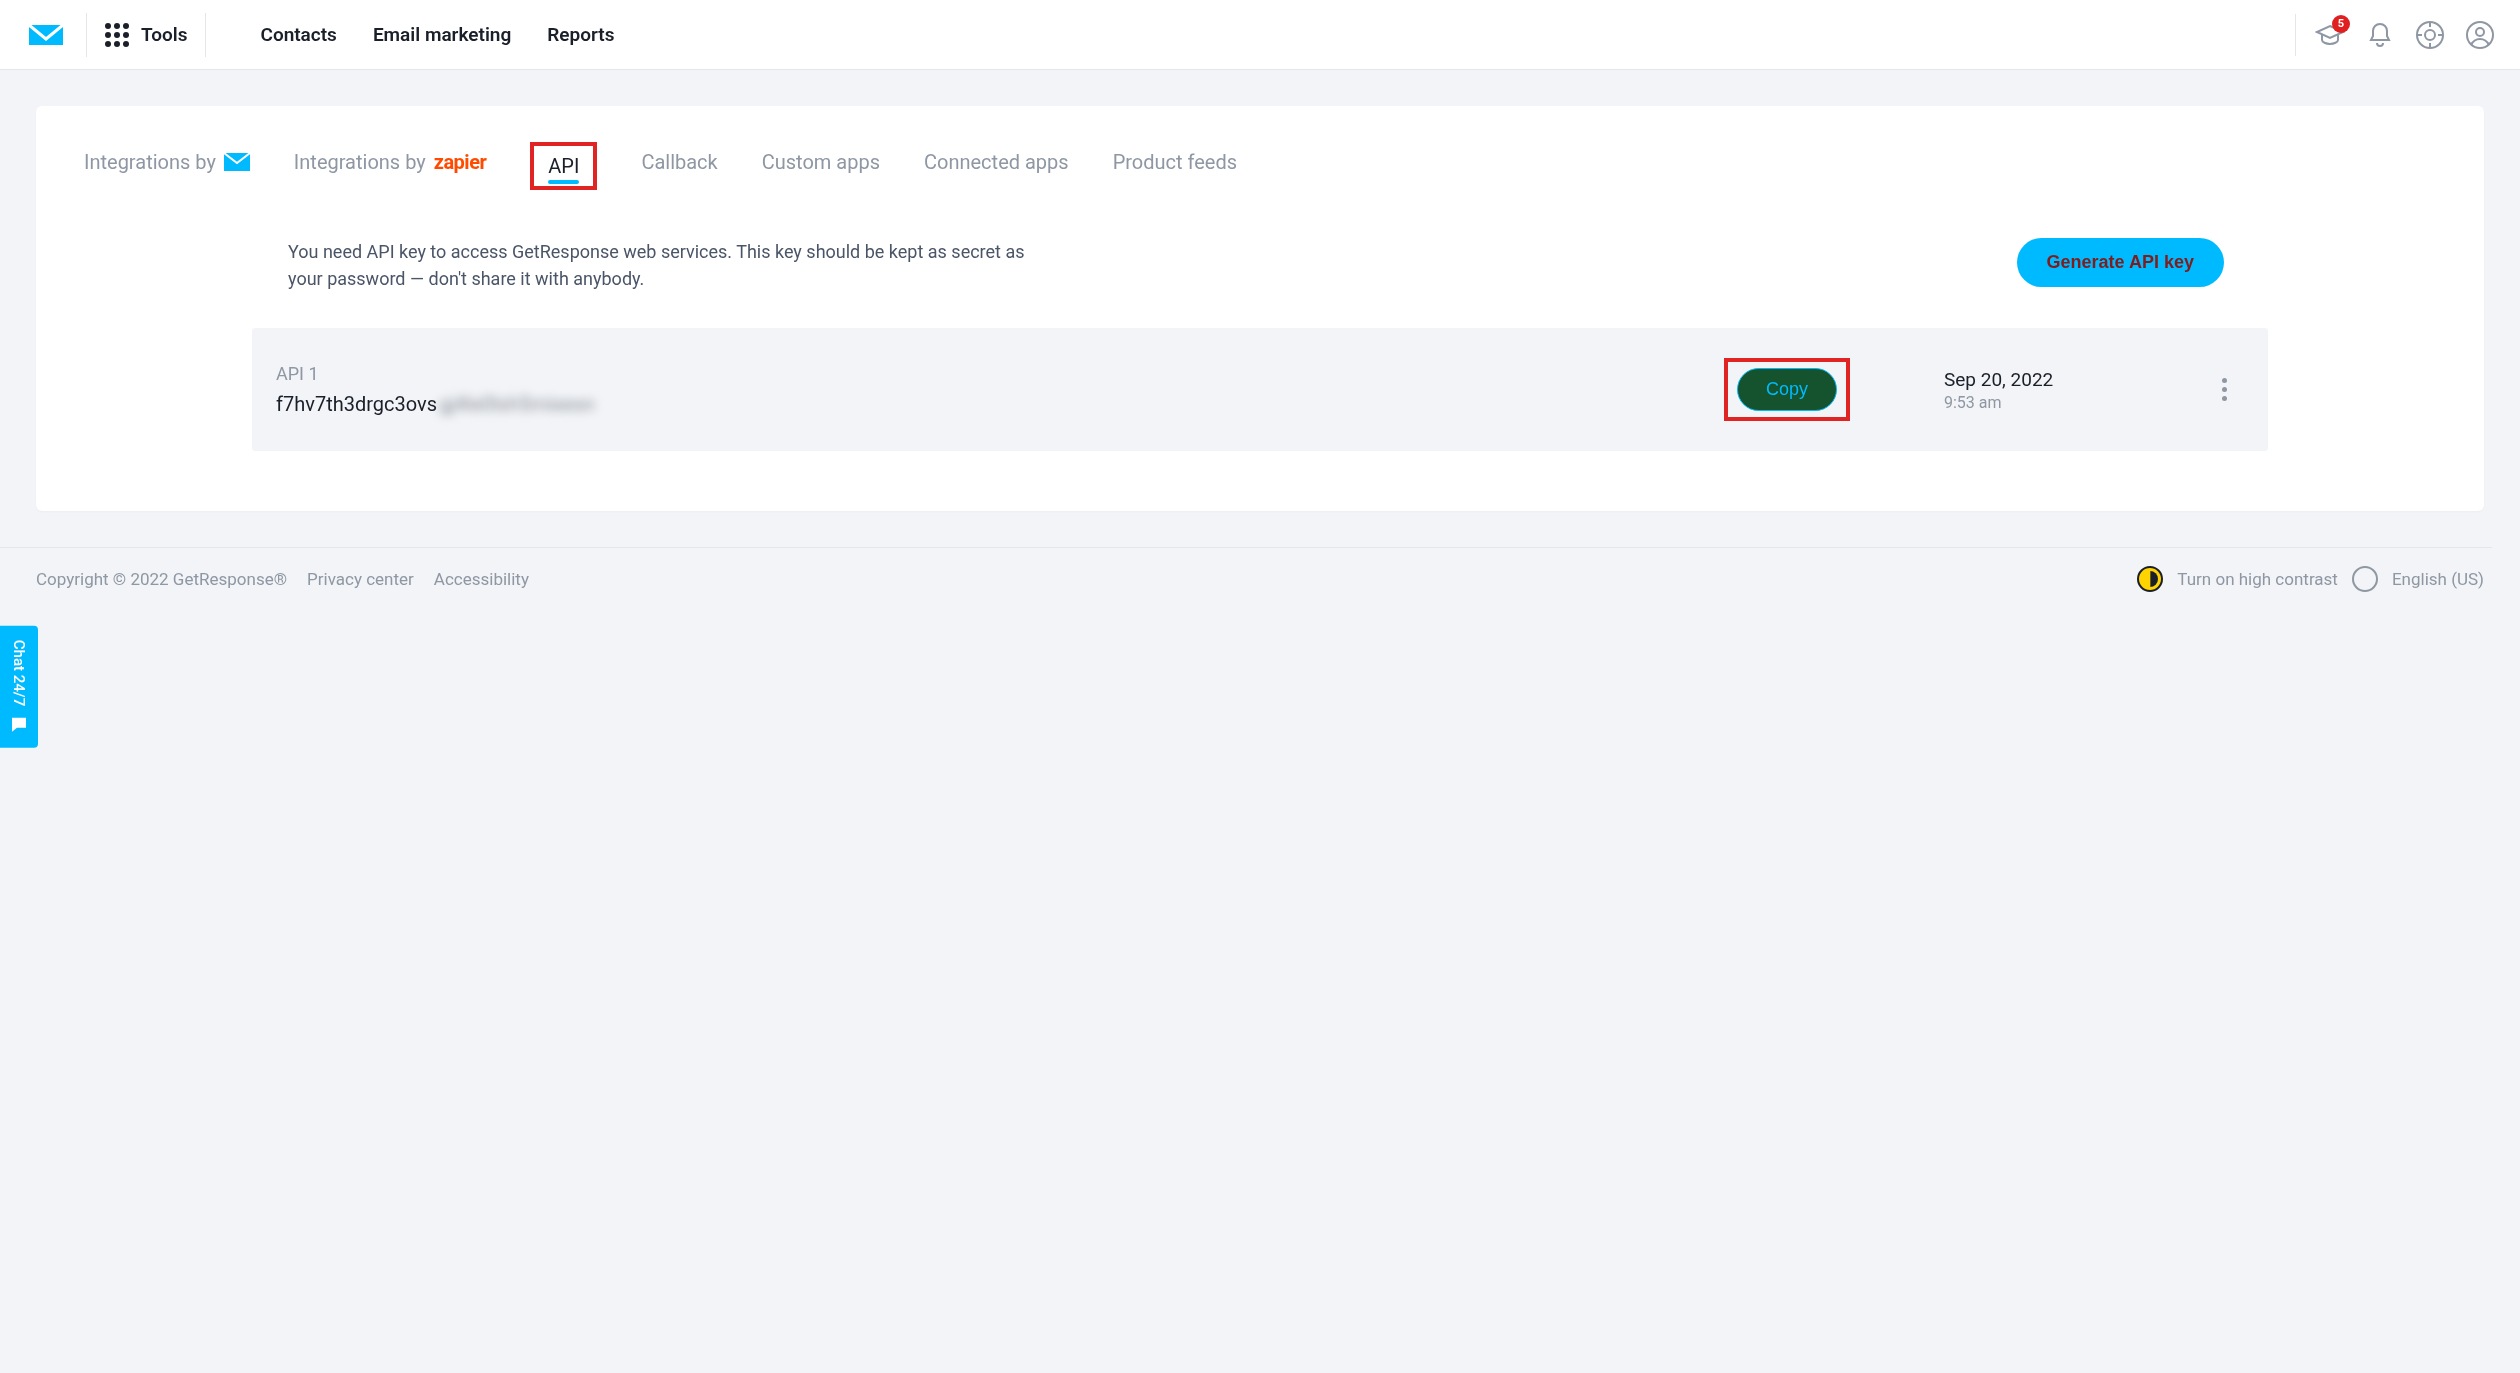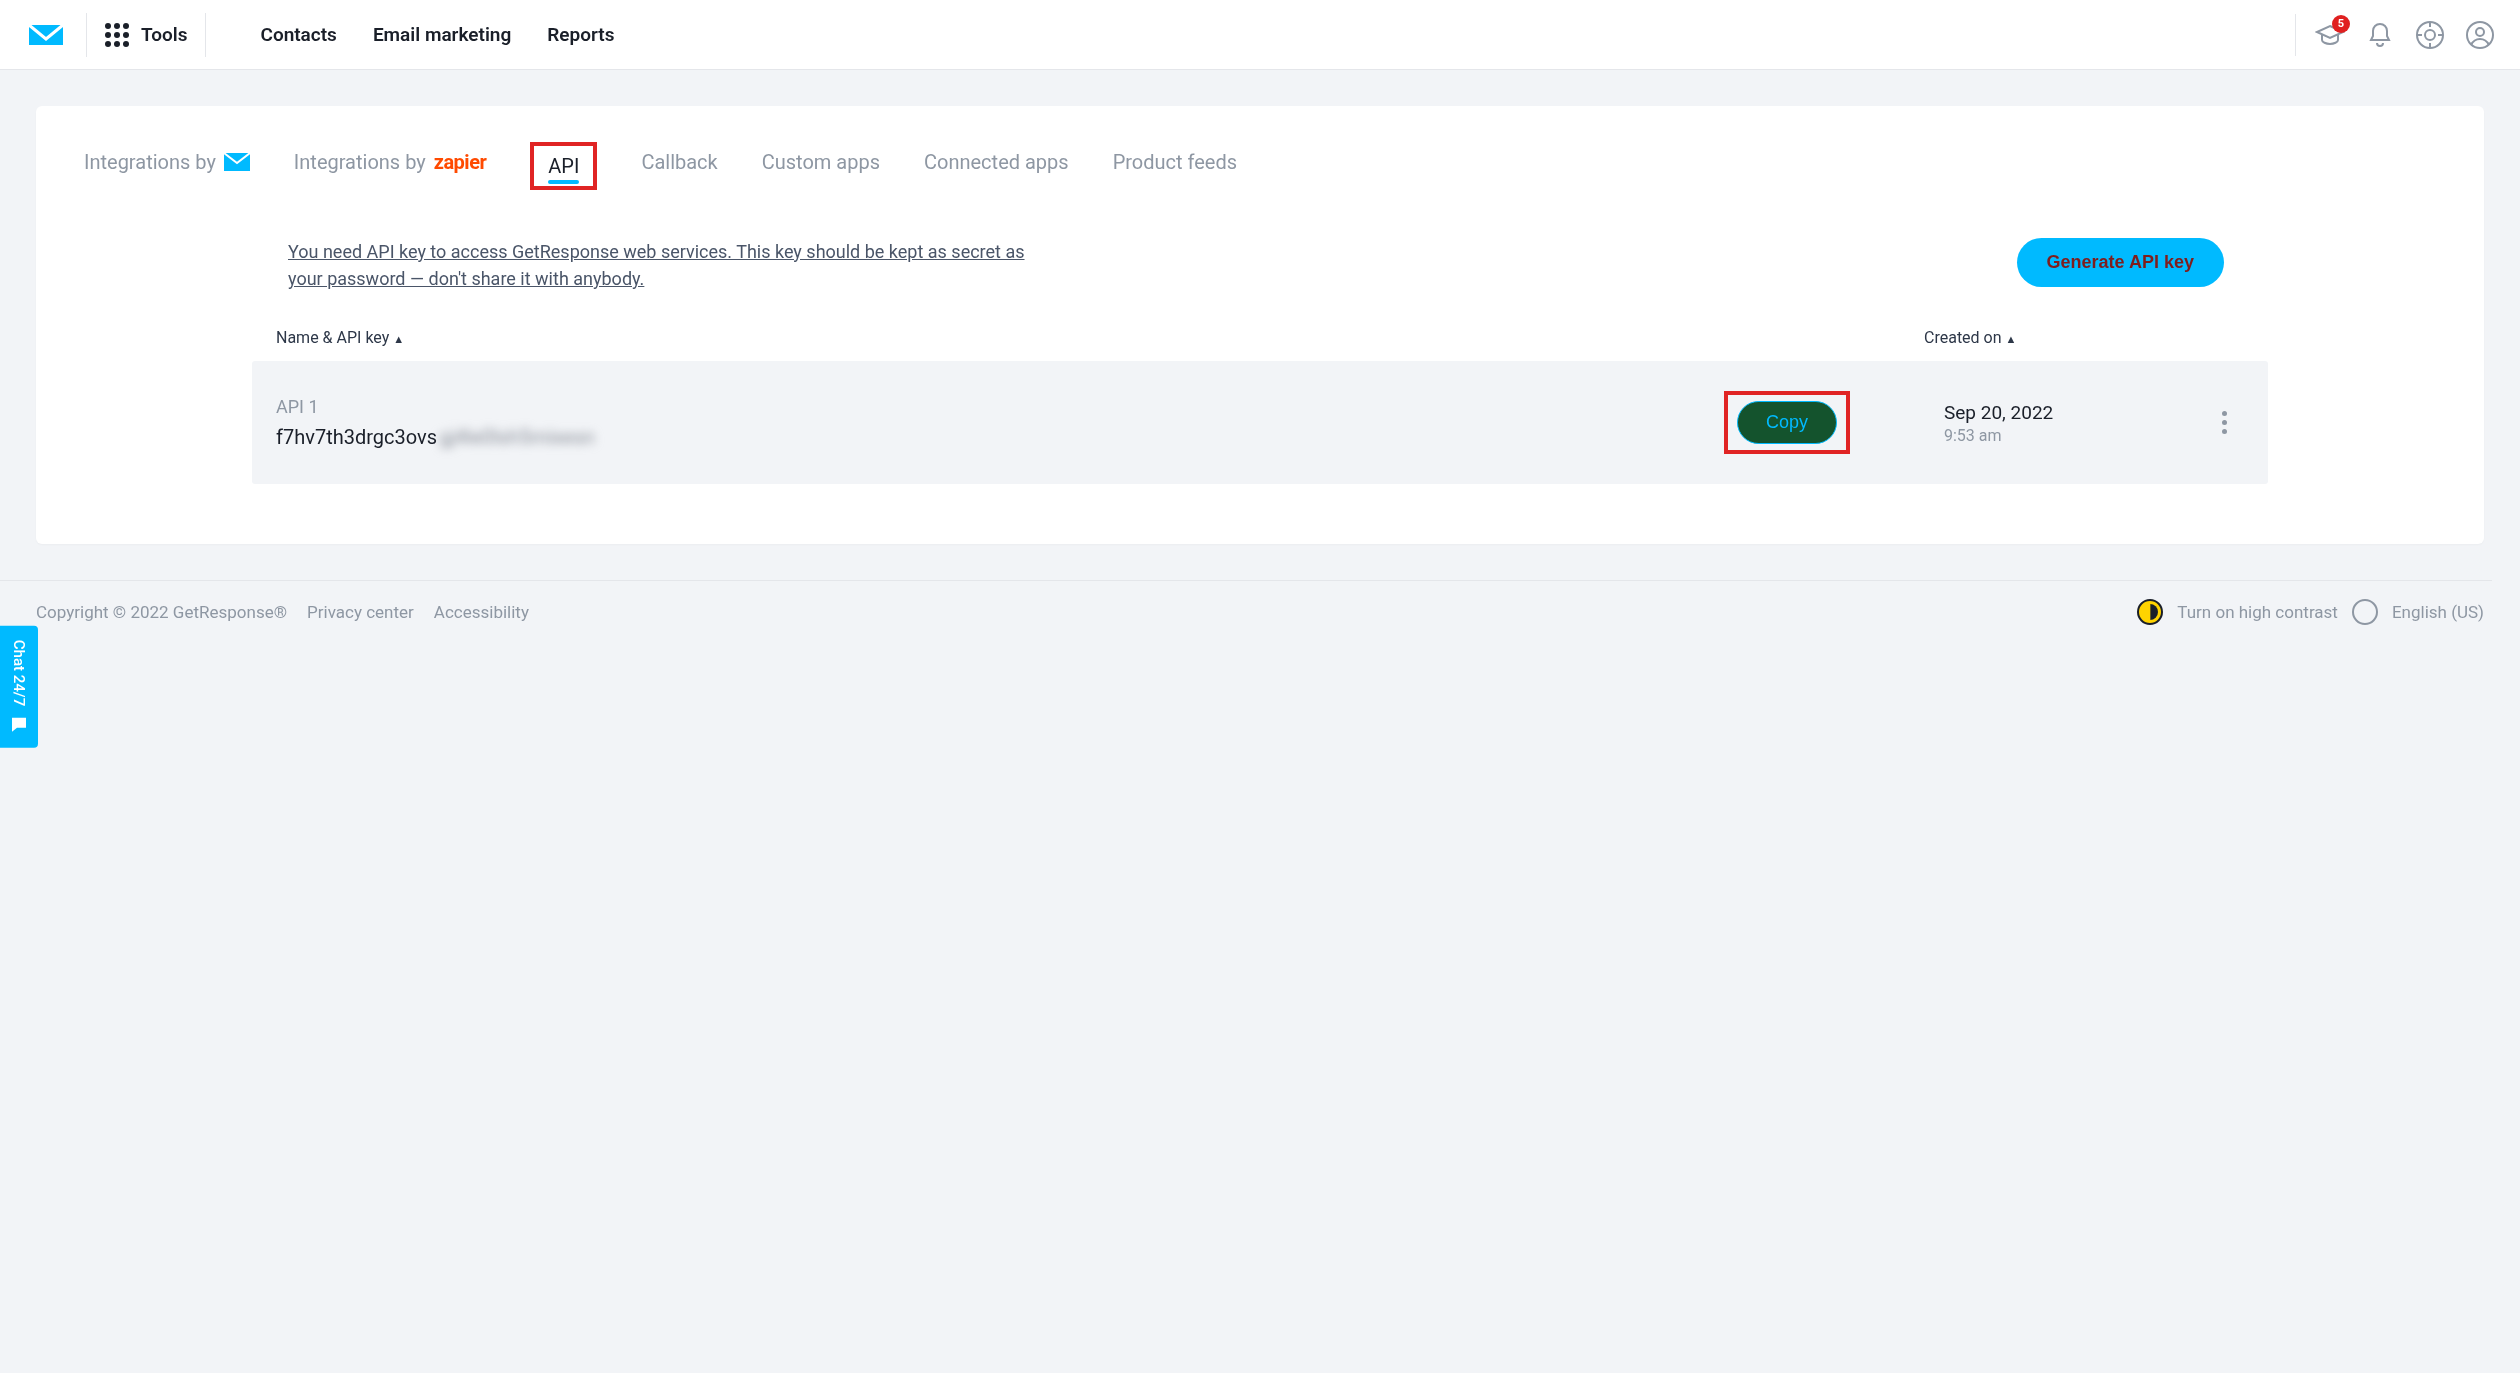--- a/index.html
+++ b/index.html
@@ -30,21 +30,21 @@
 .tab.active { color: #1a1f29; }
 .tab.active::after { content: ""; position: absolute; bottom: -4px; left: 0; right: 0; height: 4px; background: #00baff; border-radius: 2px; }
 .tab.hl { border: 4px solid #e02424; padding: 8px 14px; color: #1a1f29; }
 .tab.hl::after { bottom: 2px; left: 14px; right: 14px; }
 .zapier-logo { color: #ff4a00; font-weight: 700; font-size: 20px; letter-spacing: -0.5px; }
 .mini-env { display:inline-flex; }
 
 
 .content { padding: 24px 0 0 0; }
 .intro-row { display: flex; align-items: flex-start; justify-content: space-between; padding: 0 260px 0 252px; gap: 48px; }
-.intro-text { font-size: 18px; color: #4a5568; line-height: 1.5; max-width: 760px; text-decoration: underline; }
+.intro-text { font-size: 18px; color: #4a5568; line-height: 1.5; max-width: 760px; }
 .btn-primary { background: #00baff; color: #7f1d1d; border: none; border-radius: 30px; padding: 14px 30px; font-size: 18px; font-weight: 700; cursor: pointer; white-space: nowrap; }
 
 .table-wrap { margin-top: 36px; padding: 0 216px 0 216px; }
 .table-head { display: flex; padding: 0 24px 14px 24px; font-size: 16px; color: #2d3748; }
 .th-name { flex: 1; }
 .th-created { width: 320px; }
 .sort-caret { font-size: 11px; margin-left: 4px; }
 
 .api-row { background: #f2f4f7; border-radius: 3px; padding: 30px 24px; display: flex; align-items: center; }
 .key-col { flex: 1; }
@@ -174,28 +174,20 @@
       </div>
     </div>
 
     <div class="content">
       <div class="intro-row">
         <p class="intro-text">You need API key to access GetResponse web services. This key should be kept as secret as your password — don't share it with anybody.</p>
         <button class="btn-primary">Generate API key</button>
       </div>
 
       <div class="table-wrap">
-        <div class="table-head">
-          <div class="th-name">
-            <span>Name &amp; API key</span><span class="sort-caret">▲</span>
-          </div>
-          <div class="th-created">
-            <span>Created on</span><span class="sort-caret">▲</span>
-          </div>
-        </div>
 
         <div class="api-row">
           <div class="key-col">
             <div class="key-name">API 1</div>
             <div class="key-value">
               <span>f7hv7th3drgc3ovs</span>
                 <span class="key-blur">gj4le0lsh5mixesn</span>
             </div>
           </div>
           <div class="copy-col">

